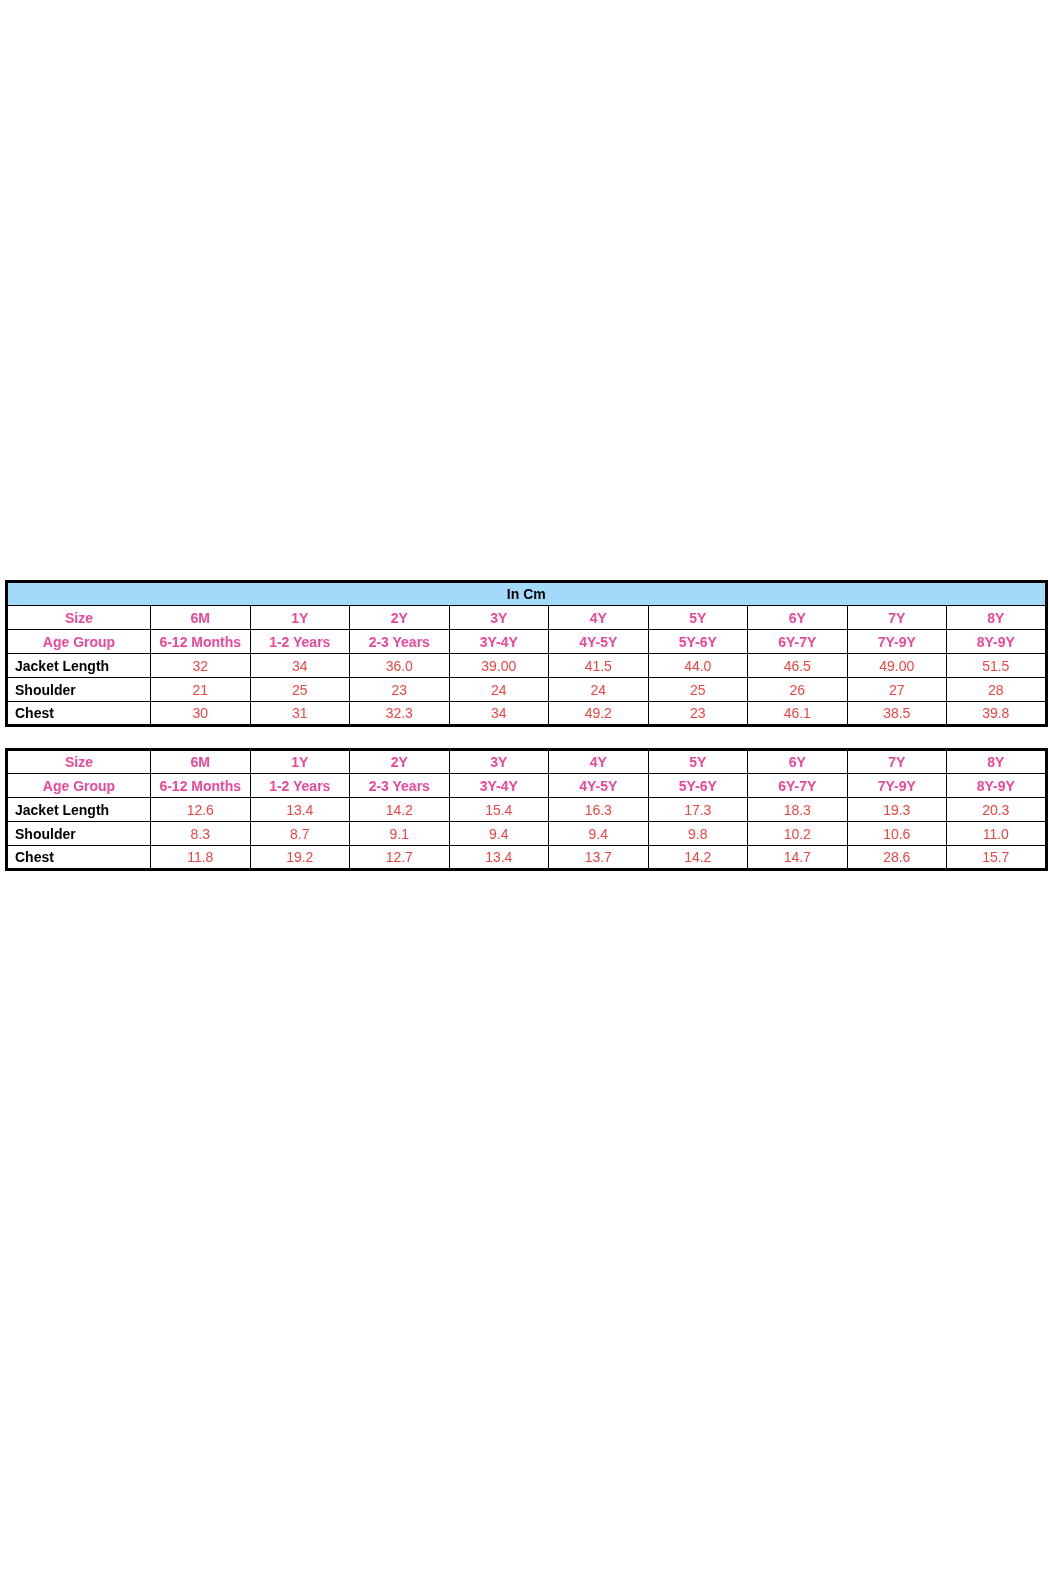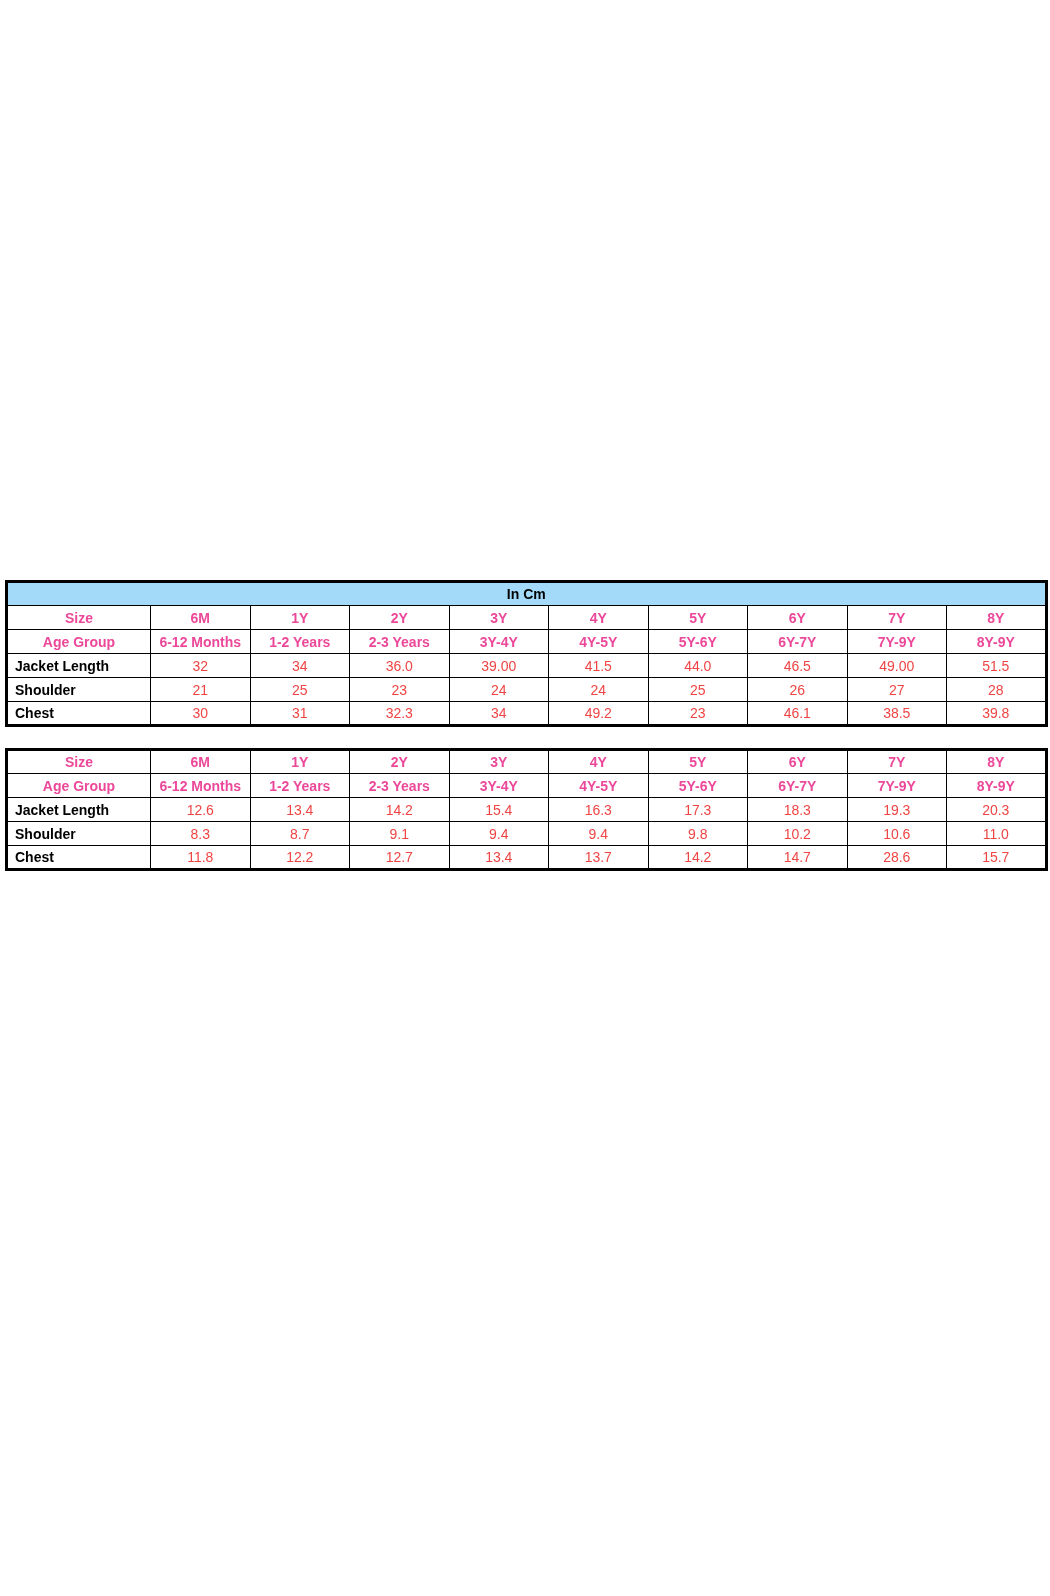--- a/index.html
+++ b/index.html
@@ -202,21 +202,21 @@
           <td class="val">9.4</td>
           <td class="val">9.4</td>
           <td class="val">9.8</td>
           <td class="val">10.2</td>
           <td class="val">10.6</td>
           <td class="val">11.0</td>
         </tr>
         <tr>
           <td class="row-label">Chest</td>
           <td class="val">11.8</td>
-          <td class="val">12.2</td>
+          <td class="val">19.2</td>
           <td class="val">12.7</td>
           <td class="val">13.4</td>
           <td class="val">13.7</td>
           <td class="val">14.2</td>
           <td class="val">14.7</td>
           <td class="val">28.6</td>
           <td class="val">15.7</td>
         </tr>
       </tbody>
   </table>

